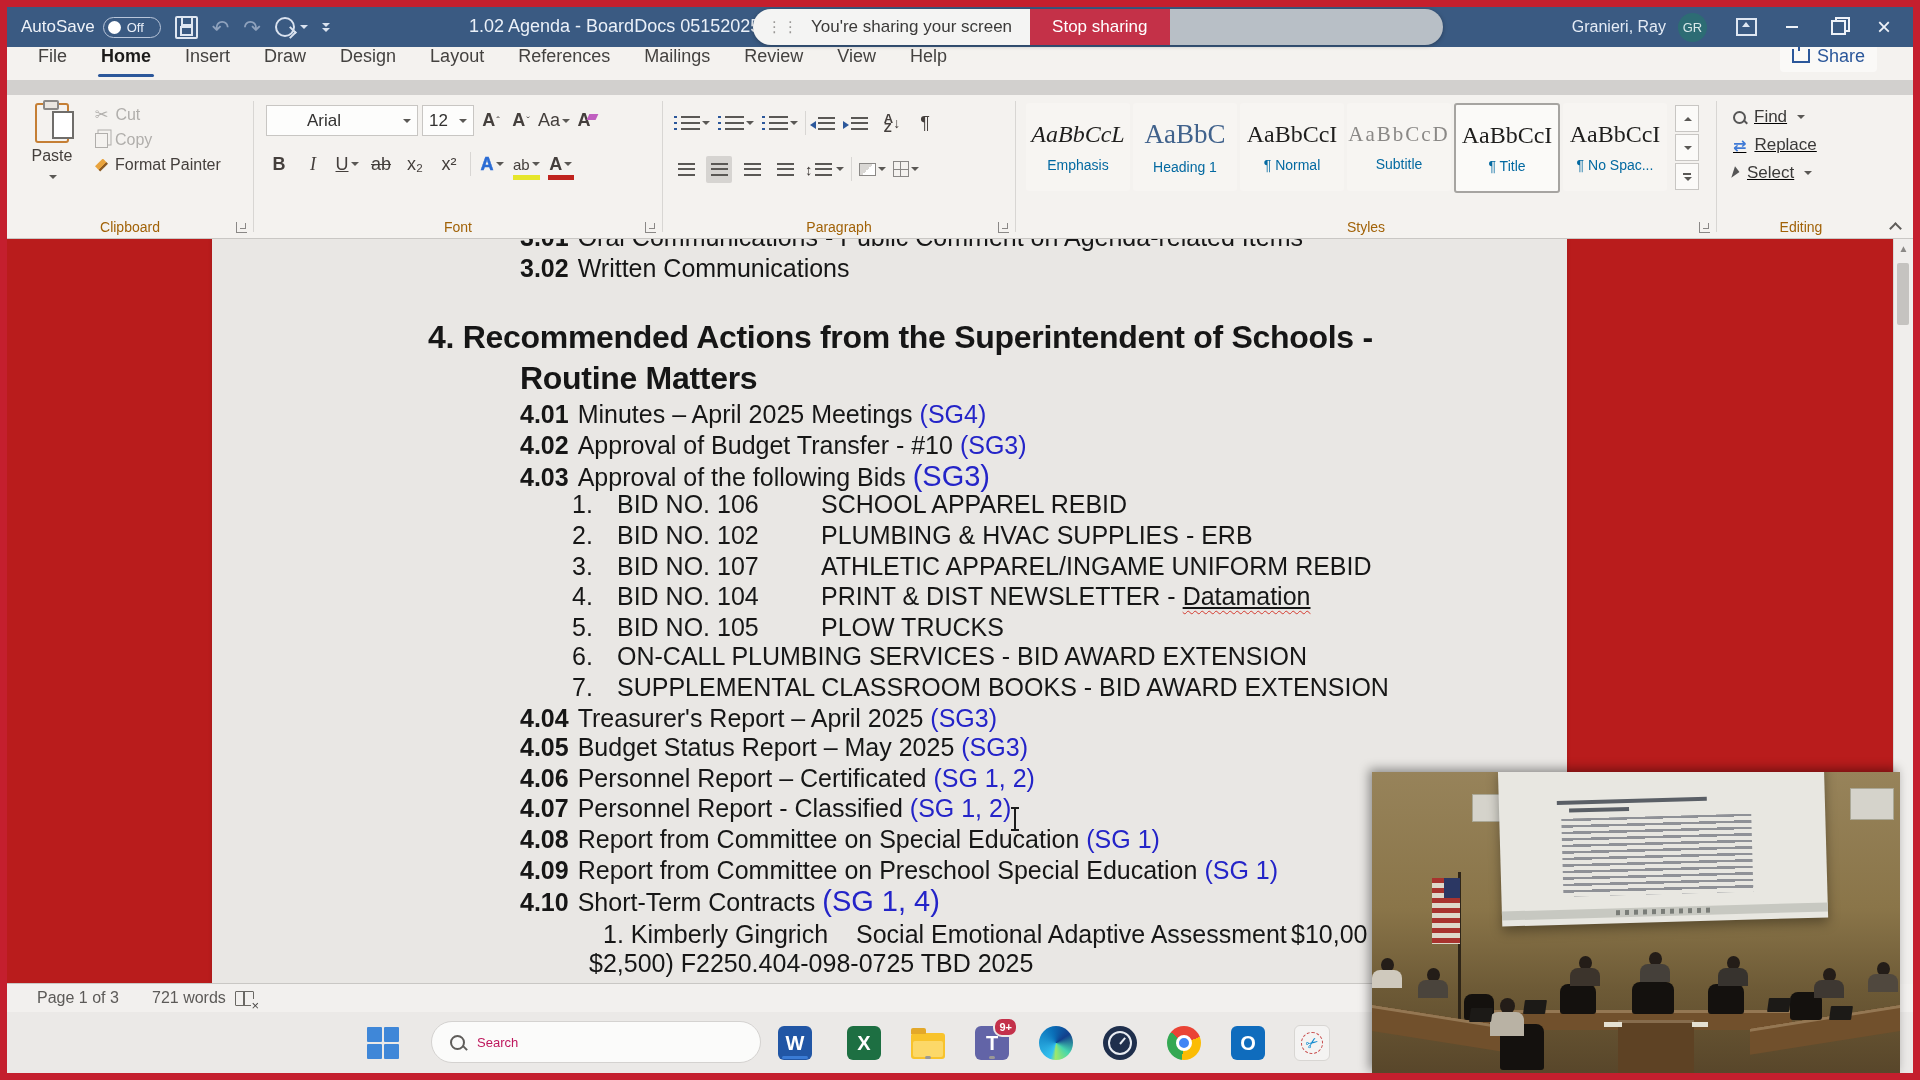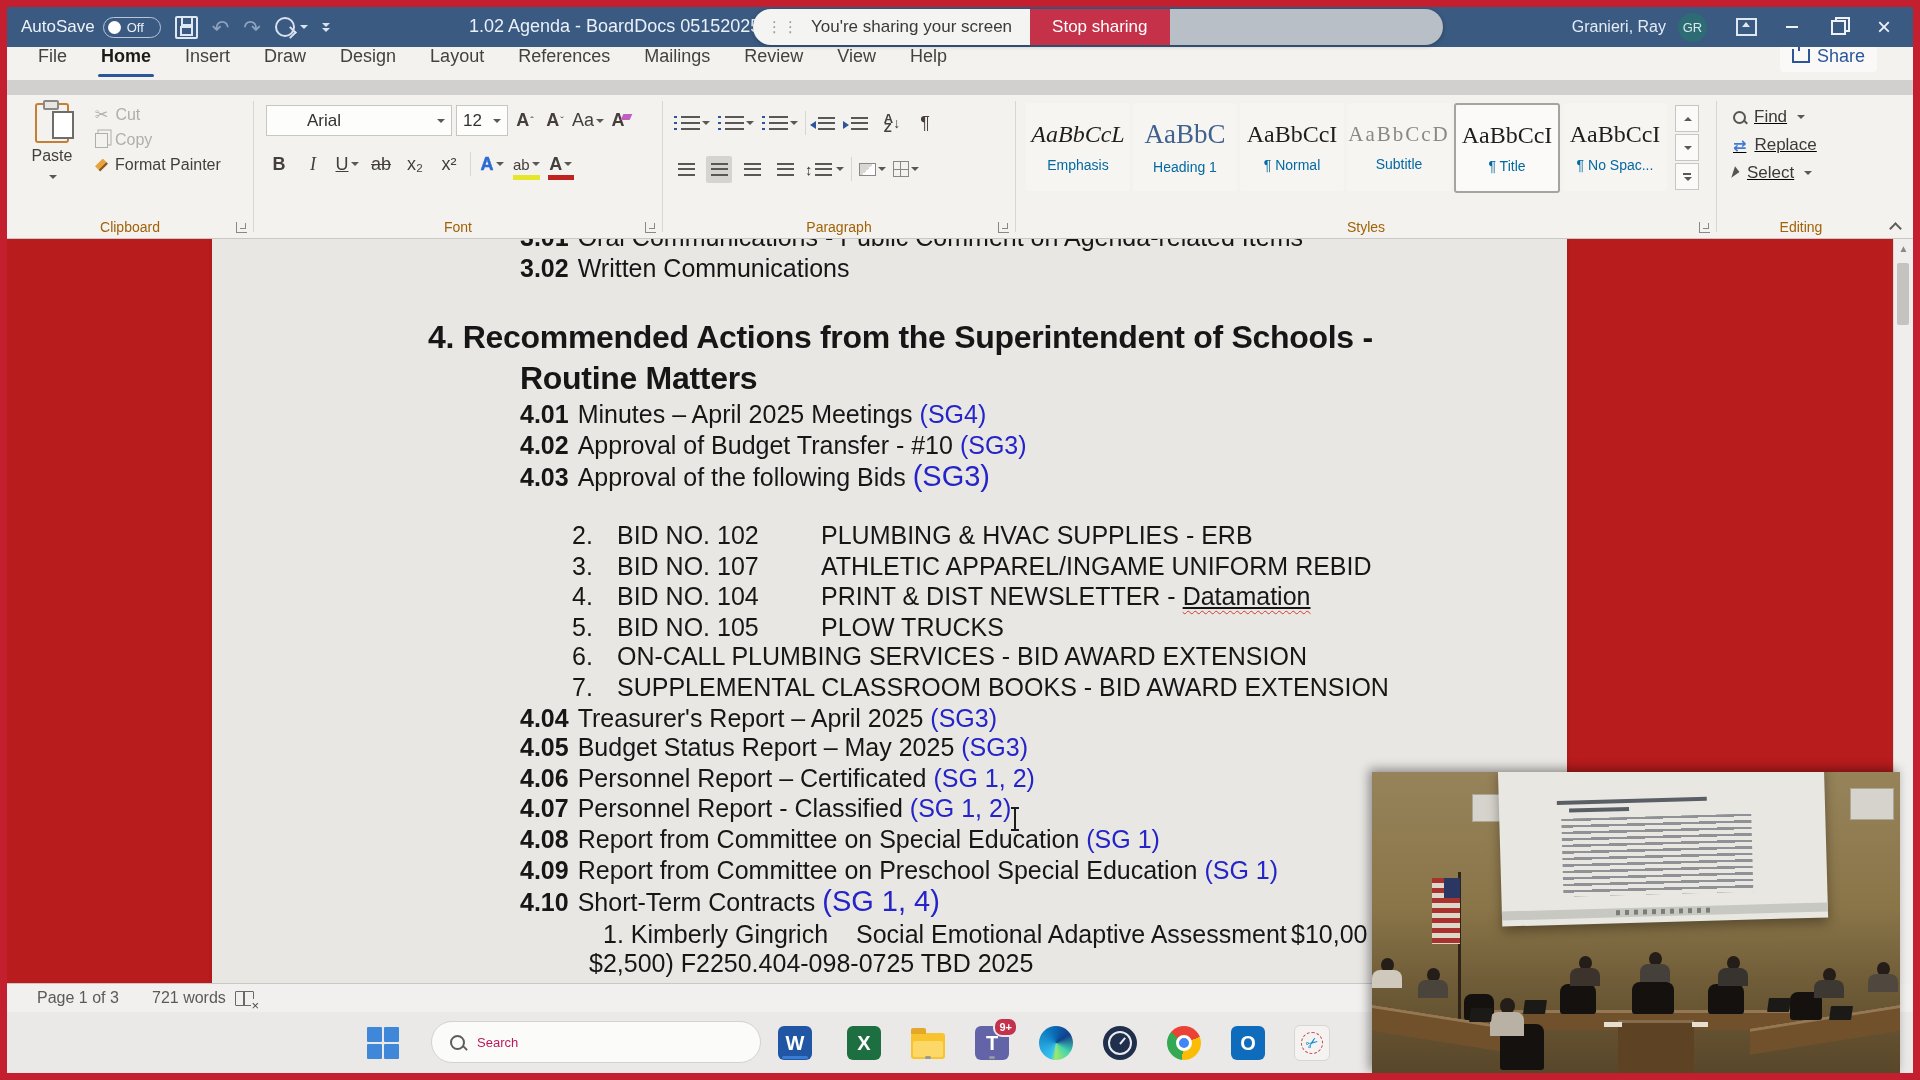--- a/index.html
+++ b/index.html
@@ -297,21 +297,21 @@
     </div>
     <span class="lnchr"></span>
     <div class="grp-label">Clipboard</div>
   </div>
 
   <div class="gsep"></div>
 
   <div class="grp" id="g-font">
     <div class="rowset" style="padding-left:12px;">
       <div class="rrow">
-        <span class="combo" style="width:186px;padding-left:40px;">
+        <span class="combo" style="width:152px;padding-left:40px;">
           <span>Arial</span>
             <span class="cv"></span>
         </span>
         <span class="combo" style="width:52px;">
           <span>12</span>
             <span class="cv"></span>
         </span>
         <span class="rbtn">
             <span class="fglyph">A</span>
             <span class="supmark">ˆ</span>
@@ -514,20 +514,23 @@
     <div class="dline" style="top:160px;left:308px;">
       <b class="dnum">4.01</b><span>Minutes – April 2025 Meetings</span><span class="sg">(SG4)</span>
     </div>
     <div class="dline" style="top:191px;left:308px;">
       <b class="dnum">4.02</b><span>Approval of Budget Transfer - #10</span><span class="sg">(SG3)</span>
     </div>
     <div class="dline" style="top:222px;left:308px;">
       <b class="dnum">4.03</b><span>Approval of the following Bids</span><span class="sg lg">(SG3)</span>
     </div>
 
+    <div class="dline" style="top:250px;left:360px;">
+      <span class="bn">1.</span><span class="bno">BID NO. 106</span><span>SCHOOL APPAREL REBID</span>
+    </div>
     <div class="dline" style="top:281px;left:360px;">
       <span class="bn">2.</span><span class="bno">BID NO. 102</span><span>PLUMBING &amp; HVAC SUPPLIES - ERB</span>
     </div>
     <div class="dline" style="top:312px;left:360px;">
       <span class="bn">3.</span><span class="bno">BID NO. 107</span><span>ATHLETIC APPAREL/INGAME UNIFORM REBID</span>
     </div>
     <div class="dline" style="top:342px;left:360px;">
       <span class="bn">4.</span><span class="bno">BID NO. 104</span><span>PRINT &amp; DIST NEWSLETTER - </span><span class="miss"><i>Datamation</i></span>
     </div>
     <div class="dline" style="top:373px;left:360px;">

